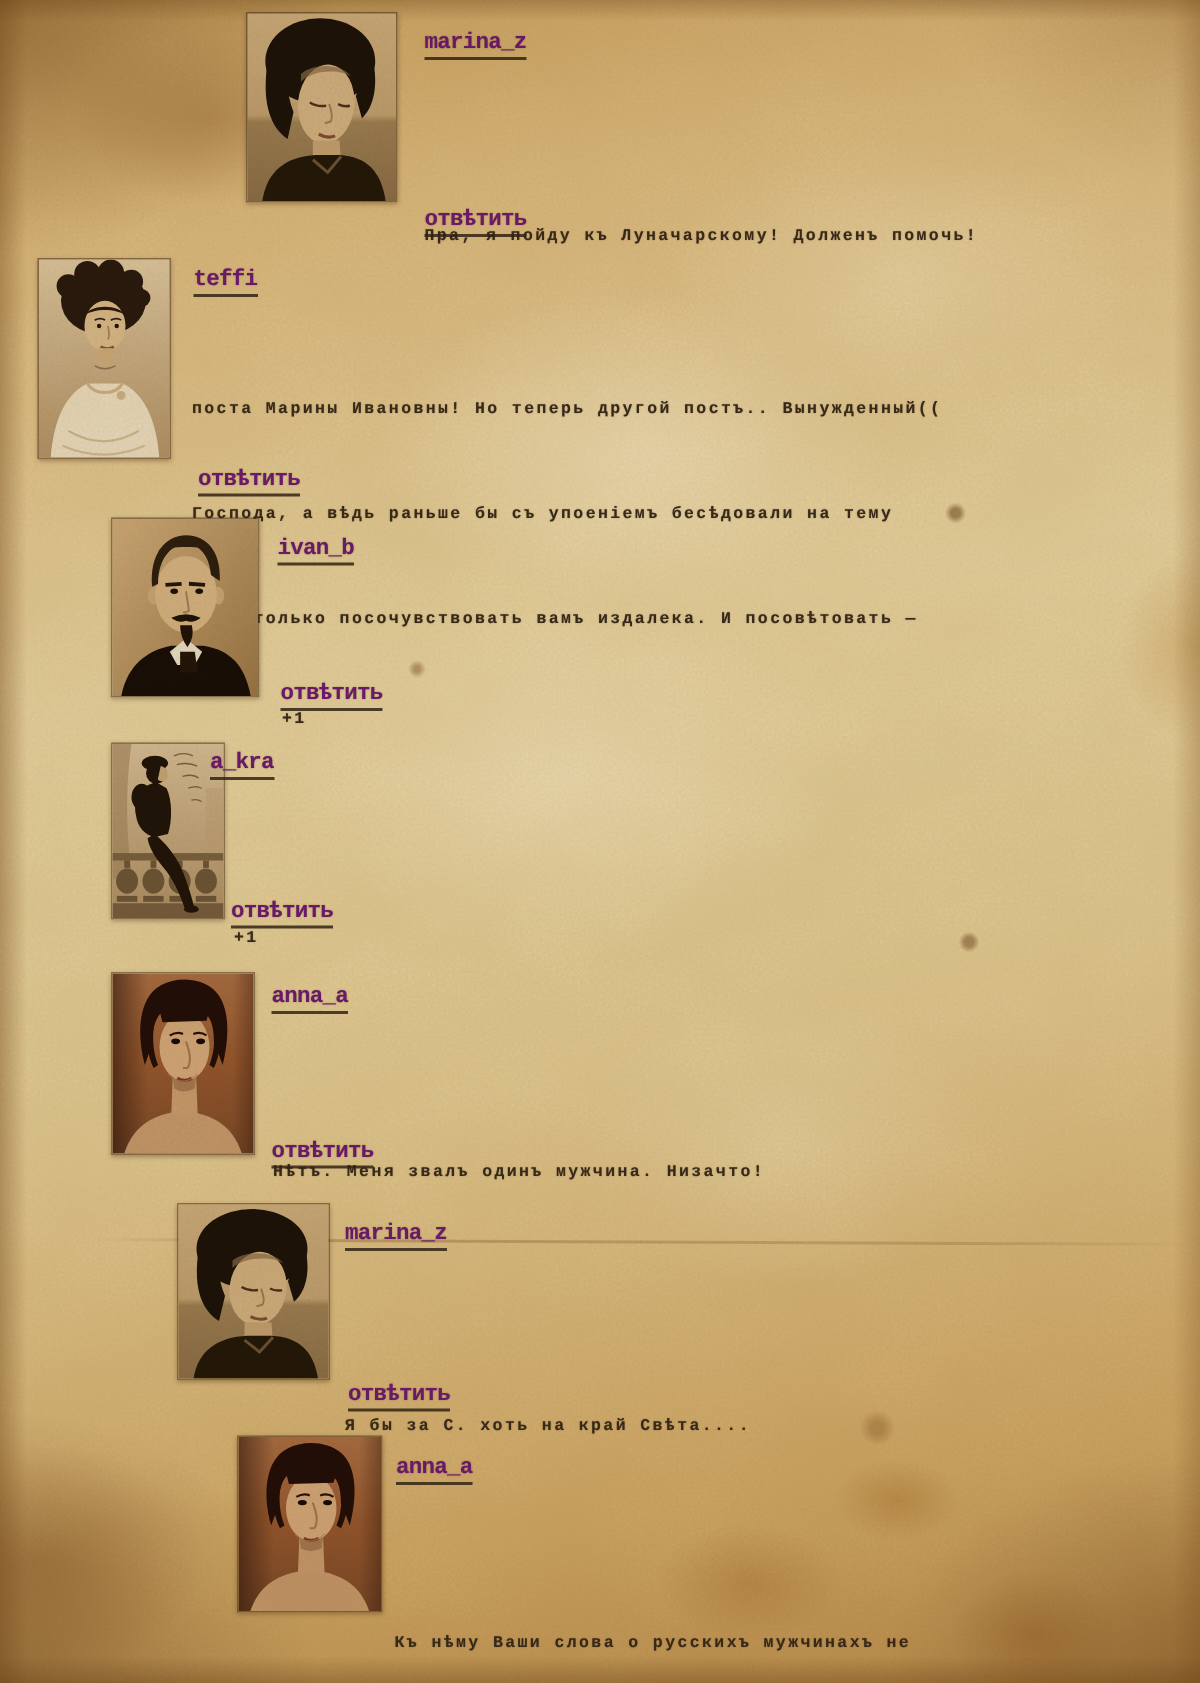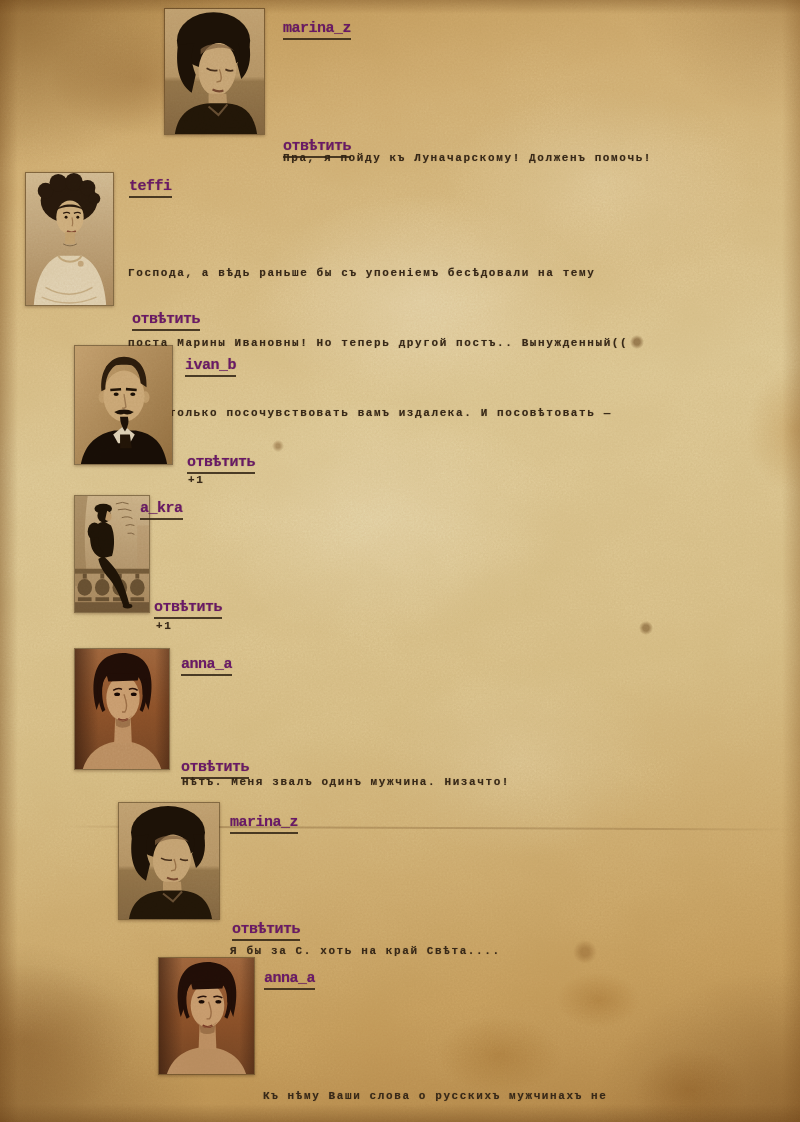--- a/index.html
+++ b/index.html
@@ -282,22 +282,22 @@
 </div>
 
 <div class="post p2">
   <div class="avatar">
     <svg viewBox="0 0 89 134" preserveAspectRatio="none">
         <use href="#pt-teffi"></use>
       </svg>
   </div>
   <a class="username">teffi</a>
   <div class="msg">
+    <div>поста Марины Ивановны! Но теперь другой постъ.. Вынужденный((</div>
     <div>Господа, а вѣдь раньше бы съ упоеніемъ бесѣдовали на тему</div>
-    <div>поста Марины Ивановны! Но теперь другой постъ.. Вынужденный((</div>
     <div>Могу только посочувствовать вамъ издалека. И посовѣтовать —</div>
   </div>
   <a class="reply">отвѣтить</a>
 </div>
 
 <div class="post p3">
   <div class="avatar">
     <svg viewBox="0 0 99 120" preserveAspectRatio="none">
         <use href="#pt-ivan"></use>
       </svg>

